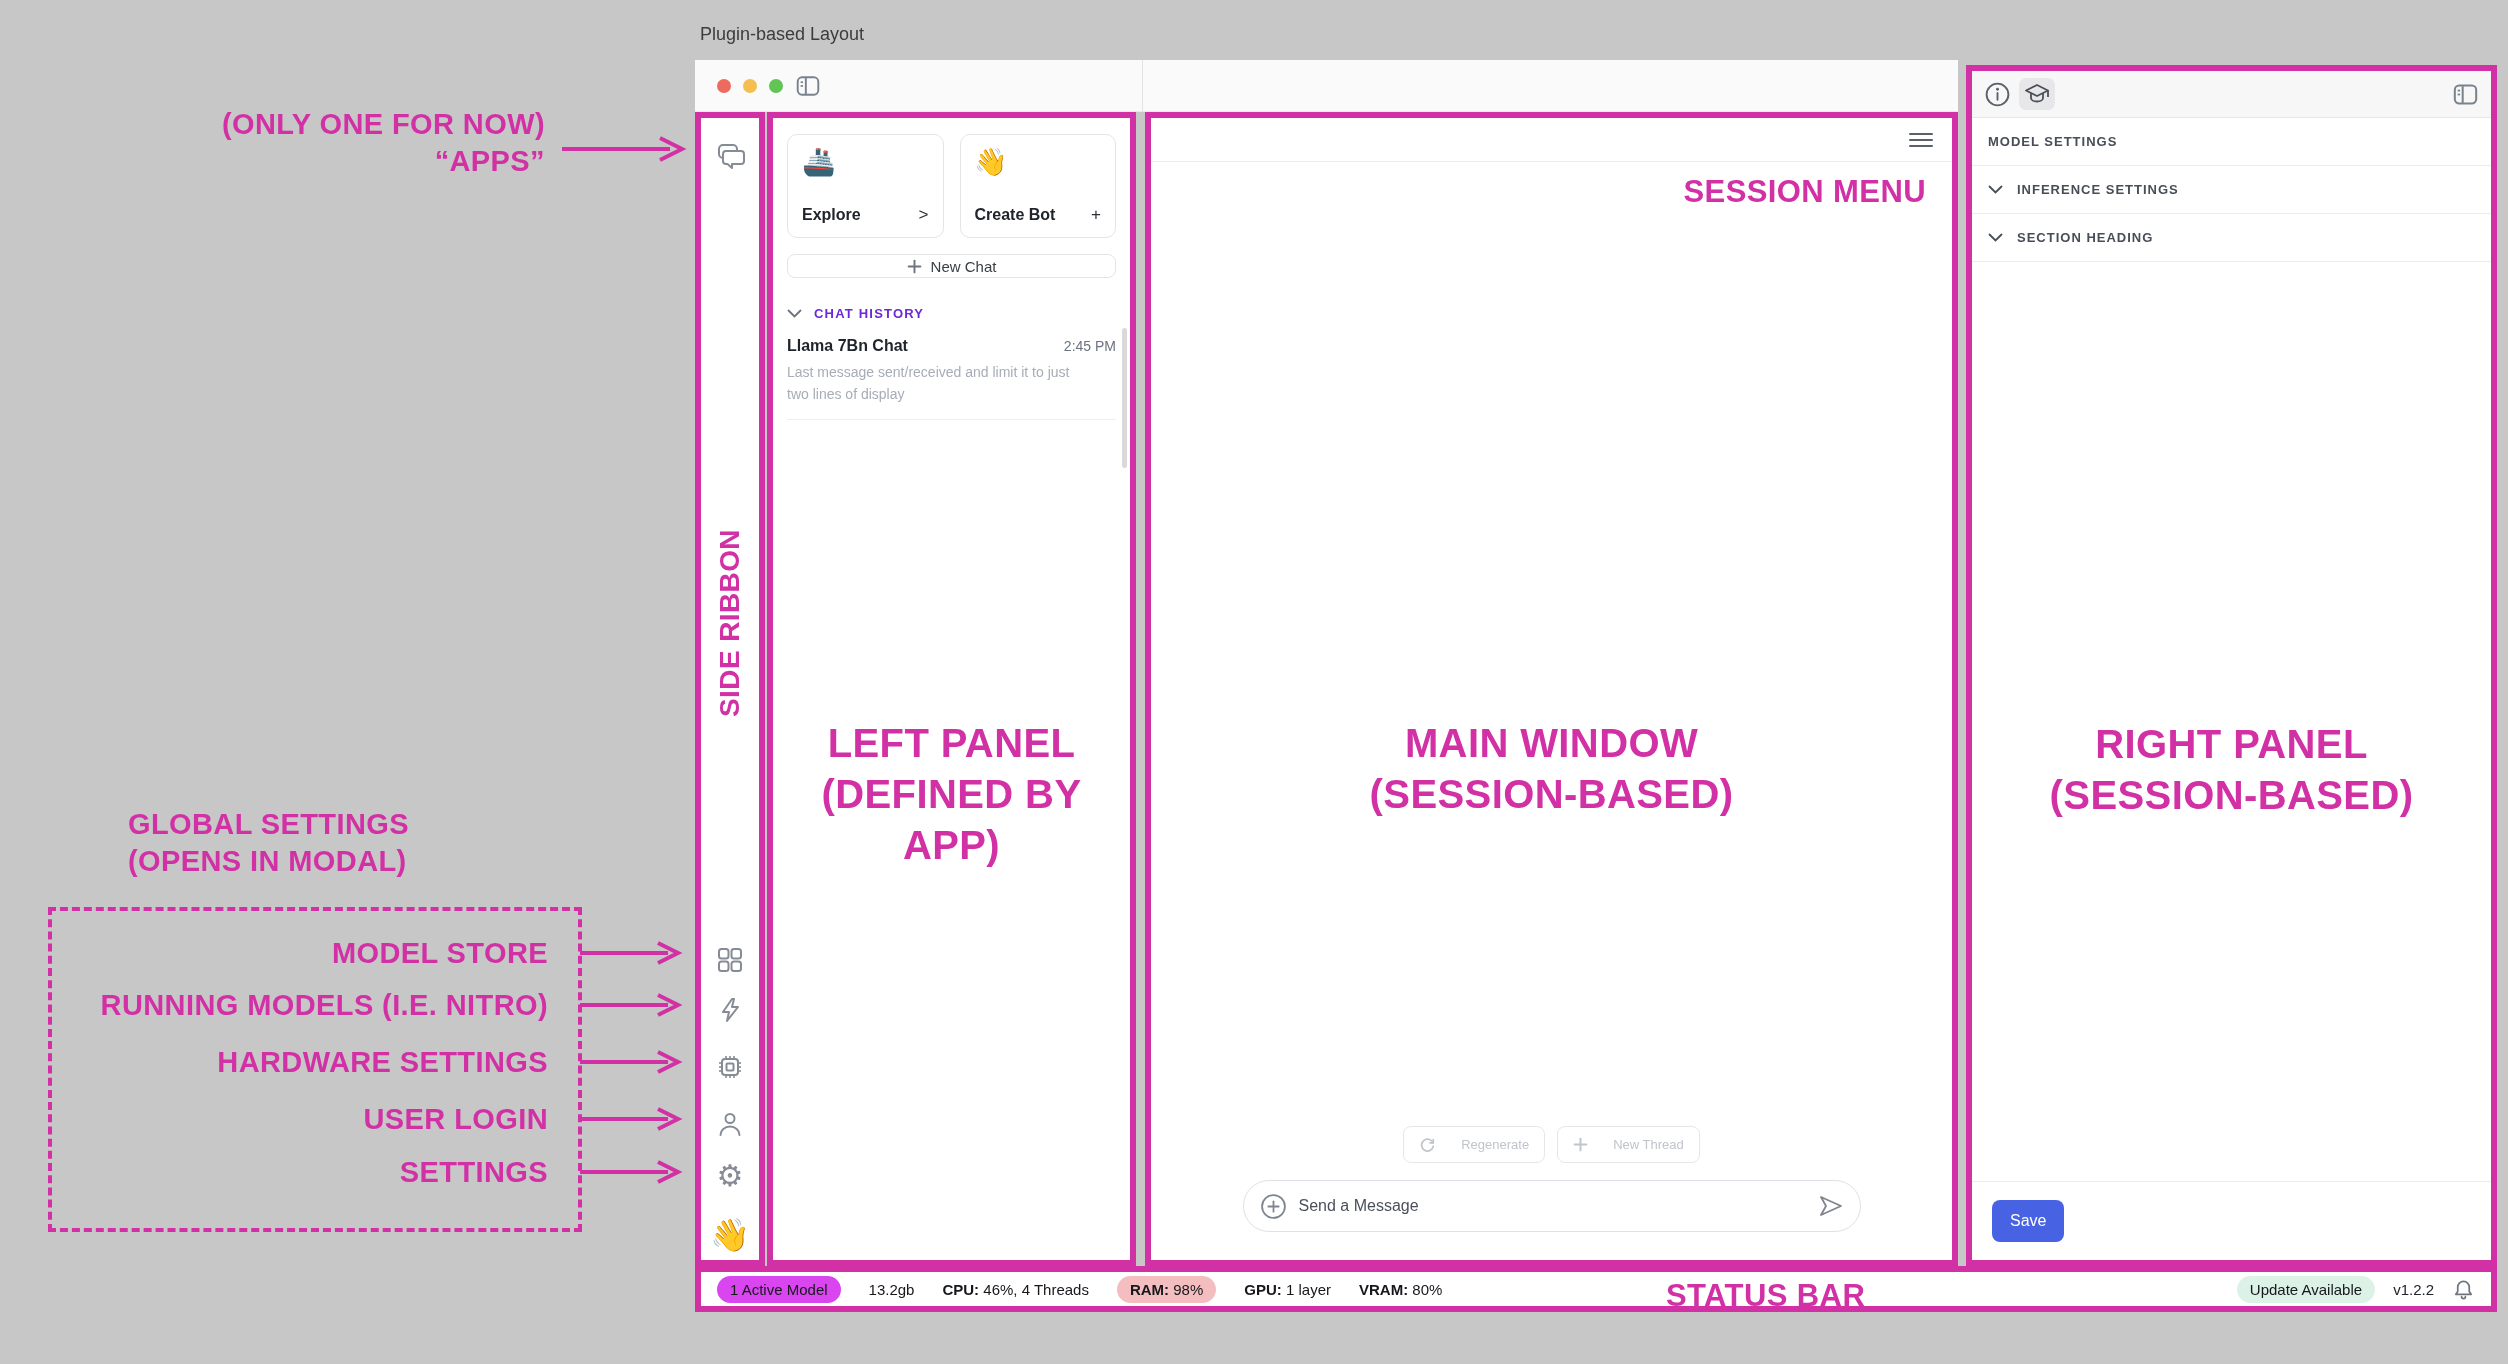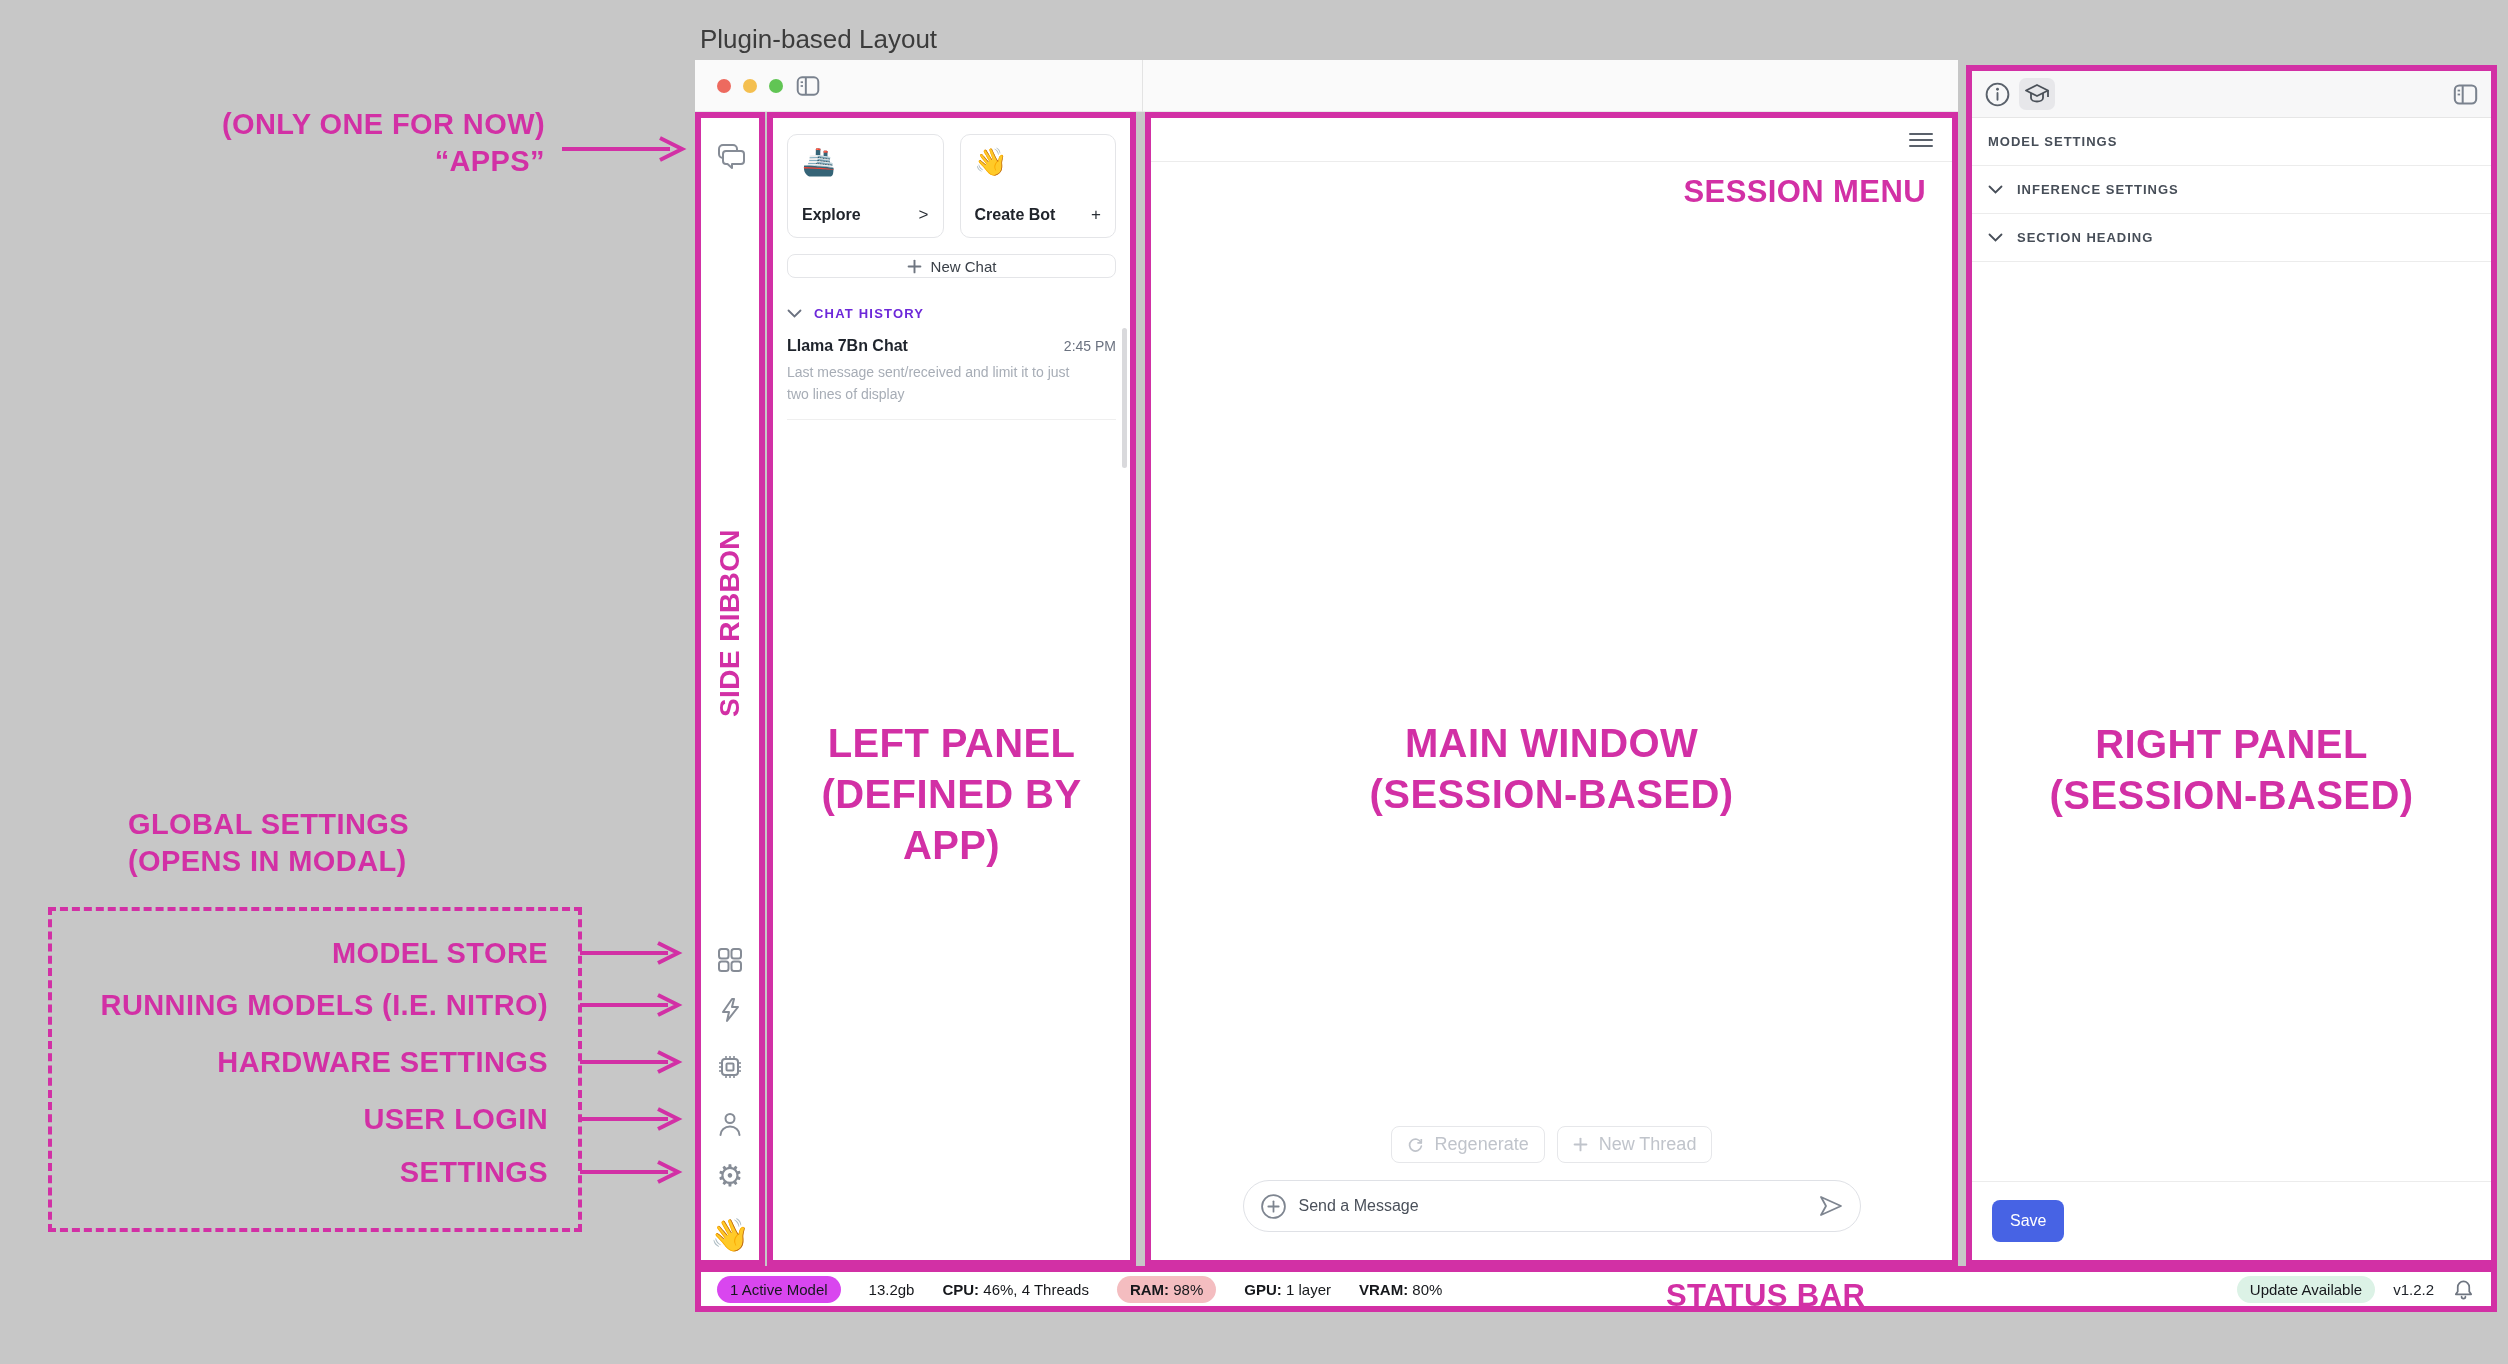--- a/index.html
+++ b/index.html
@@ -2,21 +2,21 @@
 <html><head>
 <meta charset="utf-8">
 <style>
   * { margin:0; padding:0; box-sizing:border-box; }
   html,body { width:2508px; height:1364px; }
   body { font-family:"Liberation Sans","DejaVu Sans",sans-serif; background:#c7c7c7; position:relative; overflow:hidden; }
   .canvas { position:absolute; inset:0; }
 
   
   .ann { color:#d230a5; font-weight:800; letter-spacing:.4px; line-height:1.28; }
-  .page-title { position:absolute; left:700px; top:24px; font-size:26px; color:#3c3c3c; font-weight:500;text-align:right; }
+  .page-title { position:absolute; left:700px; top:24px; font-size:18px; color:#3c3c3c; font-weight:500;text-align:right; }
 
   .apps-note { position:absolute; left:118px; top:106px; width:427px; text-align:right; font-size:29px; }
   .gs-note { position:absolute; left:128px; top:806px; font-size:29px; }
   .dashed-box { position:absolute; left:48px; top:907px; width:534px; height:325px; border:4px dashed #d230a5; }
   .target-label { position:absolute; width:500px; text-align:right; font-size:29px; line-height:30px; }
   .arrow-svg { position:absolute; }
 
   
   .window { position:absolute; left:695px; top:60px; width:1802px; height:1252px; }
   .titlebar { position:absolute; left:0; top:0; width:1263px; height:52px; background:#fafafa; border-bottom:1px solid #e9e9e9; }
@@ -50,21 +50,21 @@
   .hist-title { font-size:16px; font-weight:600; color:#1f242c; }
   .hist-time { font-size:14px; color:#6b7280; }
   .hist-prev { margin-top:7px; font-size:14px; color:#a7adb6; line-height:1.55; width:300px; }
   .lp-scroll { position:absolute; right:3px; top:210px; width:5px; height:140px; background:#d9d9dc; border-radius:3px; }
   .panel-label { position:absolute; left:0; right:0; text-align:center; font-size:40px; }
 
   
   .mw-head { height:44px; border-bottom:1px solid #ececec; display:flex; align-items:center; justify-content:flex-end; padding:0 18px; }
   .session-menu { position:absolute; right:26px; top:54px; font-size:31px; }
   .mw-buttons { position:absolute; left:0; right:0; top:1008px; display:flex; justify-content:center; gap:12px; }
-  .ghost-btn { height:37px; padding:0 15px; border:1px solid #e6e7ea; border-radius:8px; background:#fff; display:flex; align-items:center; gap:11px; font-size:18px; color:#c0c4cb; }
+  .ghost-btn { height:37px; padding:0 15px; border:1px solid #e6e7ea; border-radius:8px; background:#fff; display:flex; align-items:center; gap:25px; font-size:13px; color:#c0c4cb; }
   .composer { position:absolute; left:50%; transform:translateX(-50%); top:1062px; width:618px; height:52px; border:1px solid #dfe1e6; border-radius:26px; background:#fff; display:flex; align-items:center; padding:0 16px; gap:12px; }
   .composer input { flex:1; border:none; outline:none; font-size:16px; color:#464c55; background:transparent; font-family:inherit; }
   .composer input::placeholder { color:#4a505a; opacity:1; }
 
   
   .rp-top { height:47px; background:#f7f7f8; border-bottom:1px solid #e6e6e6; display:flex; align-items:center; padding:0 12px; gap:8px; }
   .rp-tab-active { width:36px; height:32px; border-radius:7px; background:#e7e7ea; display:flex; align-items:center; justify-content:center; }
   .rp-spacer { flex:1; }
   .rp-row { height:48px; border-bottom:1px solid #ececec; display:flex; align-items:center; padding:0 16px; gap:14px; font-size:13px; font-weight:700; letter-spacing:1px; color:#474e58; }
   .save-divider { position:absolute; left:0; right:0; bottom:78px; border-top:1px solid #ececec; }

